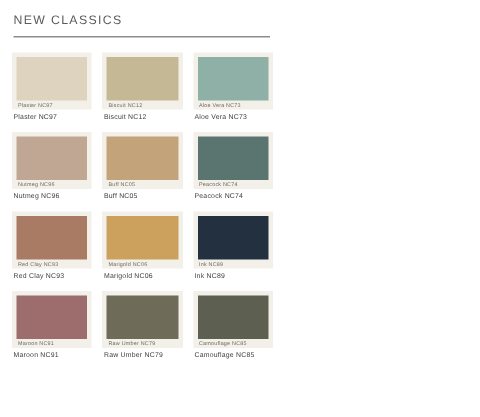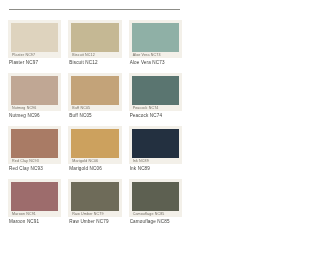--- a/index.html
+++ b/index.html
@@ -77,20 +77,21 @@
     white-space: nowrap;
     overflow: hidden;
     padding-left: 1px;
   }
 </style>
 </head>
 <body>
 
 <div class="page">
 
+  <div class="page-title">NEW CLASSICS</div>
 
   <div class="title-rule"></div>
 
   <div class="swatch-grid">
       <div class="swatch-cell">
         <div class="chip-frame">
           <div class="chip-color" style="background: rgb(222, 211, 190);"></div>
           <div class="chip-inner-label">Plaster NC97</div>
         </div>
         <div class="chip-outer-label">Plaster NC97</div>

